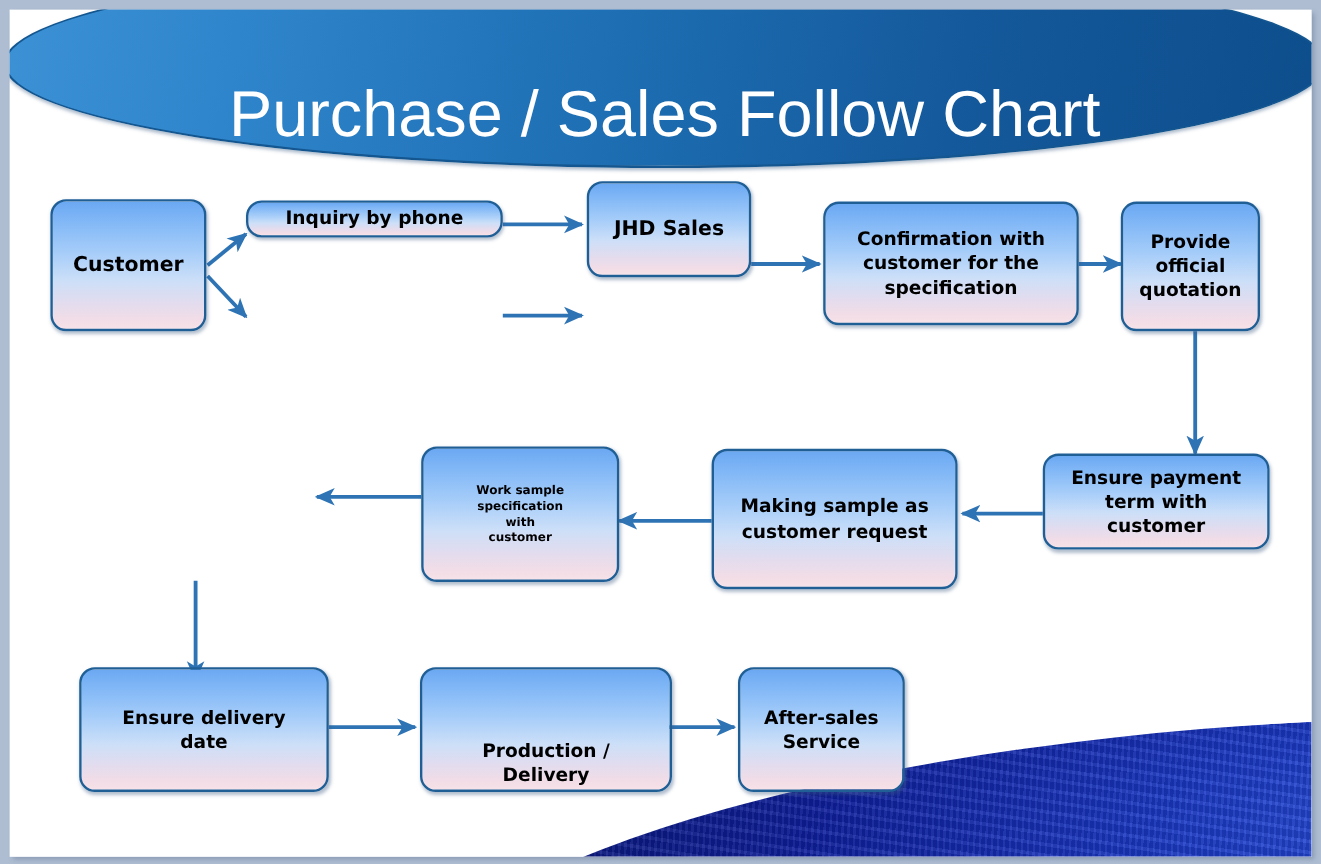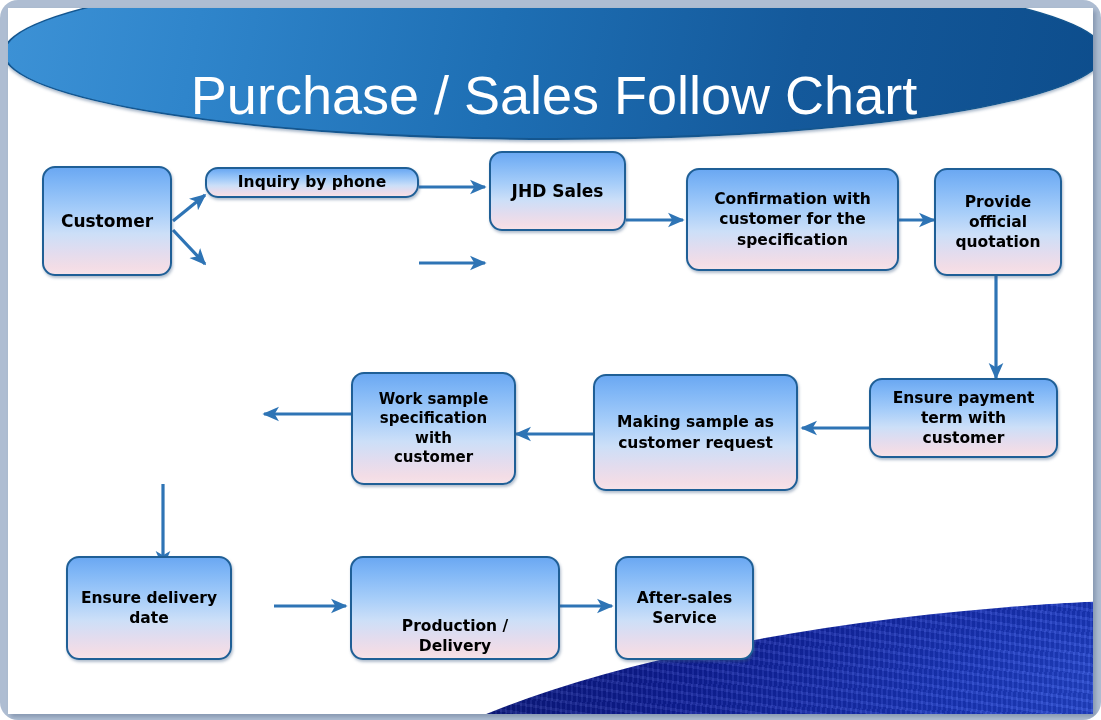--- a/index.html
+++ b/index.html
@@ -7,21 +7,20 @@
     padding: 0;
     background: #ffffff;
   }
   #slide {
     position: relative;
     width: 1101px;
     height: 720px;
     overflow: hidden;
     background: #aebdd2;
     font-family: "DejaVu Sans", sans-serif;
-    border-radius: 18px;
   }
   
   #page {
     position: absolute;
     left: 8px;
     top: 8px;
     width: 1085px;
     height: 706px;
     background: #ffffff;
     overflow: hidden;
@@ -113,21 +112,21 @@
     justify-content: center;
     text-align: center;
     color: #000000;
     font-family: "DejaVu Sans", sans-serif;
     font-weight: bold;
     font-size: 15.5px;
     line-height: 1.30;
     padding: 2px 6px;
     white-space: pre-line;
   }
-  .node.small { font-size: 15px; }
+  .node.small { font-size: 10px; }
   .node.big   { font-size: 17px; }
 
   
   #connectors {
     position: absolute;
     left: 0;
     top: 0;
     width: 1085px;
     height: 706px;
     pointer-events: none;
@@ -196,21 +195,21 @@
     <div class="node big" style="left:481px; top:143px; width:137px; height:80px;">
       <span>JHD Sales</span>
     </div>
 
     <div class="node" style="left:678px; top:160px; width:213px; height:103px;">
       <span>Confirmation with
 customer for the
 specification</span>
     </div>
 
-    <div class="node" style="left:926px; top:160px; width:128px; height:108px;">
+    <div class="node" style="left:926px; top:160px; width:116px; height:108px;">
       <span>Provide
 official
 quotation</span>
     </div>
 
     <div class="node" style="left:861px; top:370px; width:189px; height:80px;">
       <span>Ensure payment
 term with
 customer</span>
     </div>
@@ -221,21 +220,21 @@
     </div>
 
     <div class="node small" style="left:343px; top:364px; width:165px; height:113px;">
       <span>Work sample
 specification
 with
 customer</span>
     </div>
 
 
-    <div class="node" style="left:58px;  top:548px; width:166px; height:104px;">
+    <div class="node" style="left:58px;  top:548px; width:208px; height:104px;">
       <span>Ensure delivery
 date</span>
     </div>
 
     <div class="node" style="left:342px; top:548px; width:210px; height:104px;align-items:flex-end;">
       <span>Production /
 Delivery</span>
     </div>
 
     <div class="node" style="left:607px; top:548px; width:139px; height:104px;">

